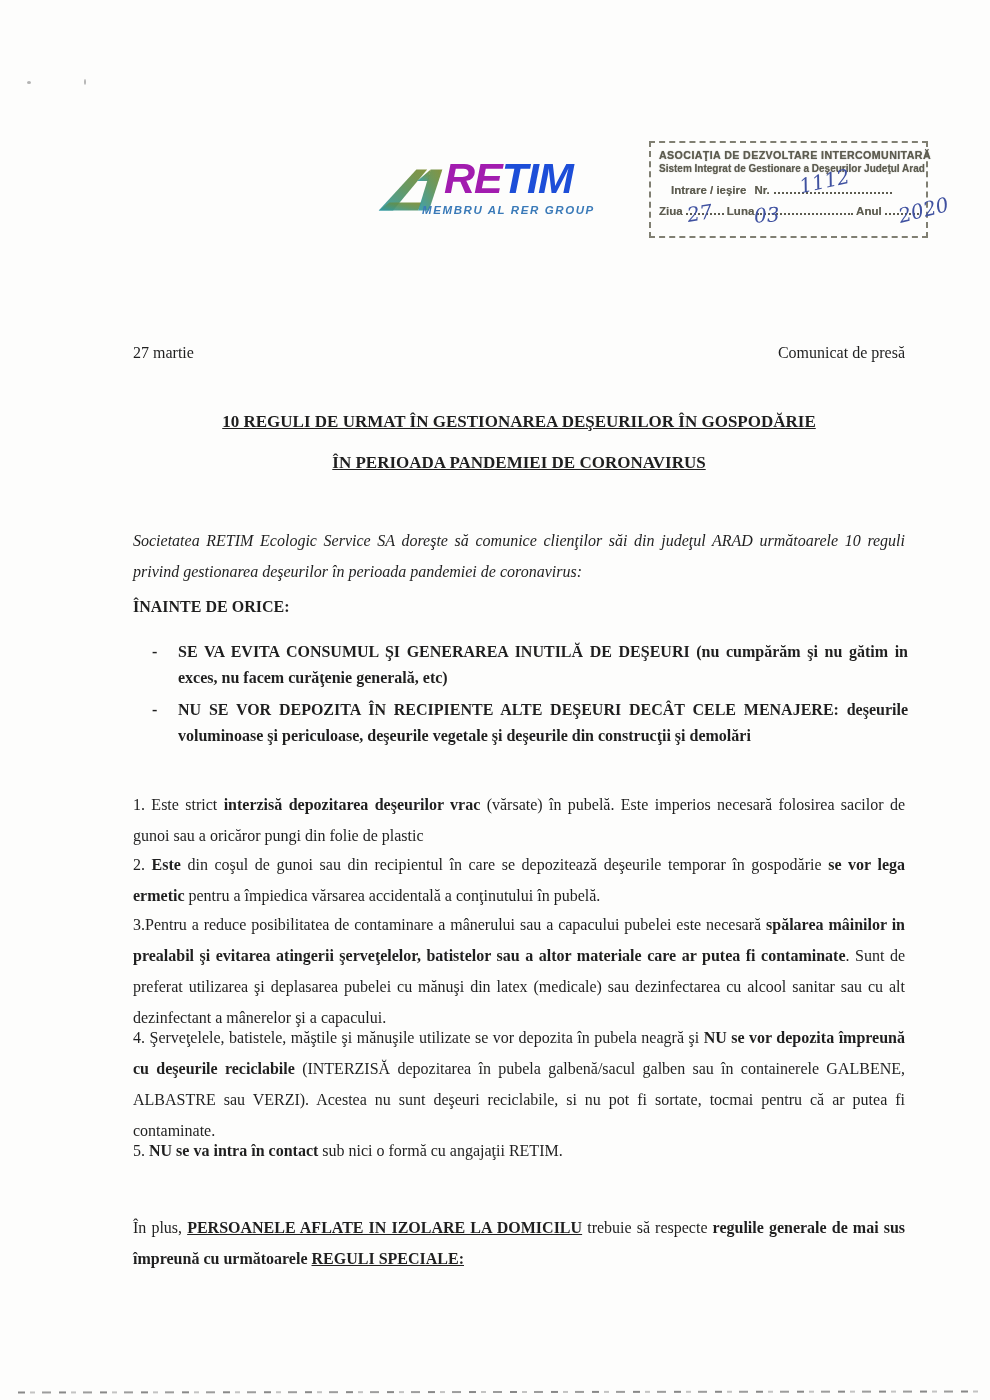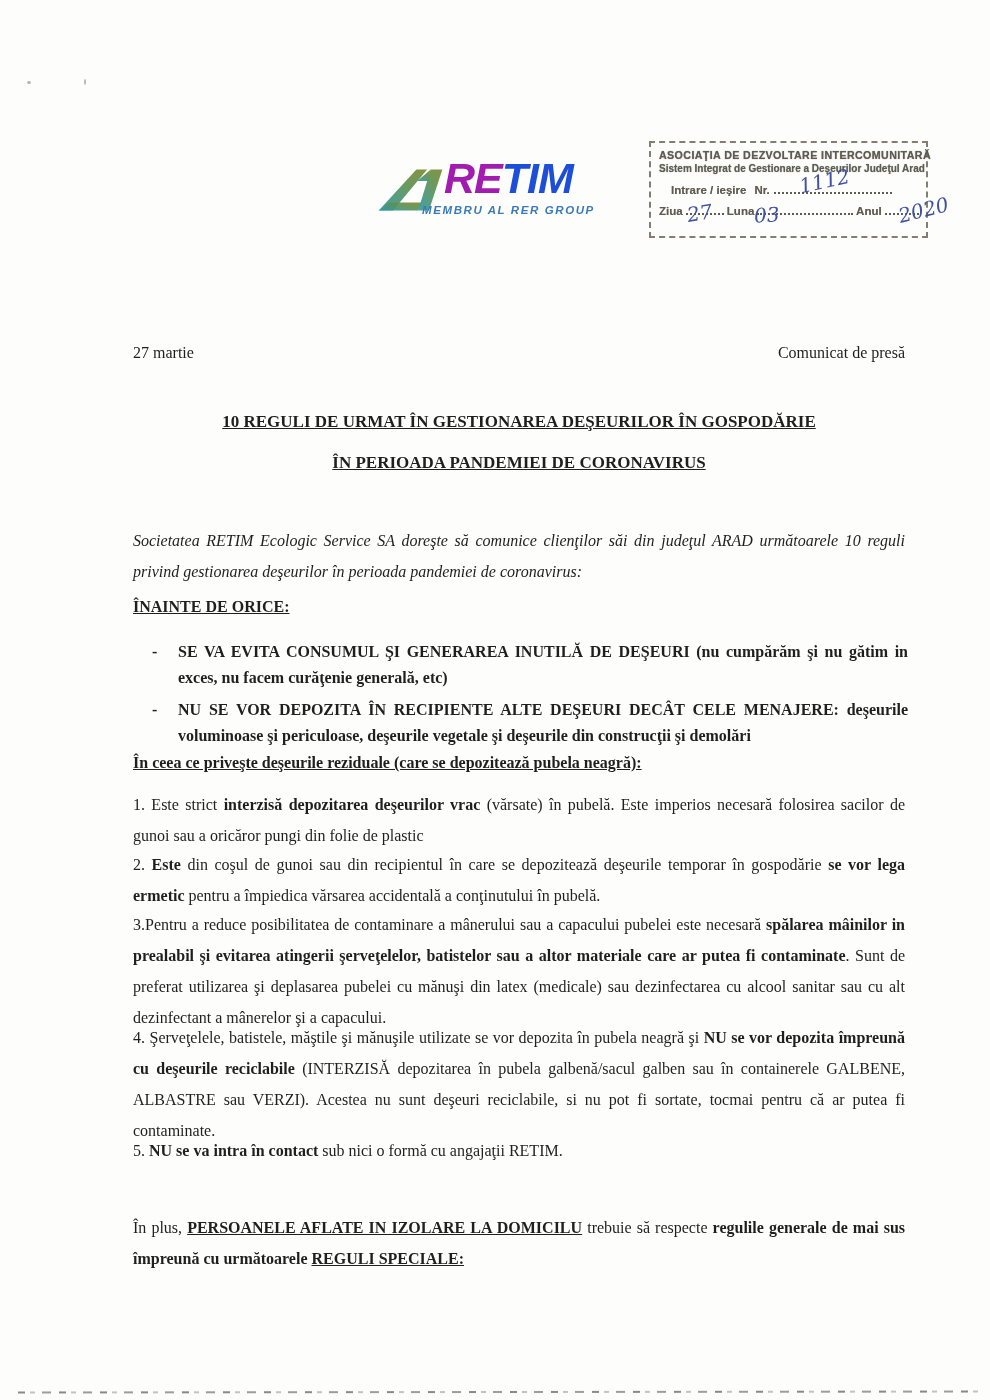--- a/index.html
+++ b/index.html
@@ -68,21 +68,21 @@
     position:absolute; left:133px; top:344px; width:772px;
     font-size:16px; display:flex; justify-content:space-between;
   }
   .title { position:absolute; left:133px; width:772px; text-align:center; font-weight:bold; font-size:17px; }
   .t1 { top:412px; } .t2 { top:453px; }
   .u { text-decoration:underline; }
   .bold { font-weight:bold;margin-top:16px; }
 
   .block { position:absolute; left:133px; width:772px; font-size:16px; line-height:31px; text-align:justify; }
   .intro { top:525px;font-style:italic; }
-  .before { top:591px; font-weight:bold;text-decoration:underline; }
+  .before { top:591px; font-weight:bold; }
 
   .bullets { position:absolute; left:152px; top:639px; width:756px; }
   .bullet { display:flex; font-weight:bold; font-size:16px; line-height:26px; text-align:justify; margin-bottom:6px; }
   .dash { width:26px; flex:0 0 26px; }
   .btext { flex:1; }
 
   .rez-heading { top:747px; font-weight:bold; }
   .r1 { top:789px; } .r2 { top:849px; } .r3 { top:909px; }
   .r4 { top:1022px; } .r5 { top:1135px; } .r6 { top:1175px; }
   .final { top:1212px; }
@@ -154,21 +154,20 @@
     <div class="bullet">
       <span class="dash">-</span>
       <div class="btext">SE VA EVITA CONSUMUL ŞI GENERAREA INUTILĂ DE DEŞEURI (nu cumpărăm şi nu gătim in exces, nu facem curăţenie generală, etc)</div>
     </div>
     <div class="bullet">
       <span class="dash">-</span>
       <div class="btext">NU SE VOR DEPOZITA ÎN RECIPIENTE ALTE DEŞEURI DECÂT CELE MENAJERE: deşeurile voluminoase şi periculoase, deşeurile vegetale şi deşeurile din construcţii şi demolări</div>
     </div>
   </div>
 
-  <div class="block rez-heading"><span class="u">În ceea ce priveşte deşeurile reziduale (care se depozitează pubela neagră):</span></div>
 
   <div class="block rule r1"><span>1. Este strict </span><span class="bold">interzisă depozitarea deşeurilor vrac</span><span> (vărsate) în pubelă. Este imperios necesară folosirea sacilor de gunoi sau a oricăror pungi din folie de plastic</span></div>
   <div class="block rule r2"><span>2. </span><span class="bold">Este</span><span> din coşul de gunoi sau din recipientul în care se depozitează deşeurile temporar în gospodărie </span><span class="bold">se vor lega ermetic</span><span> pentru a împiedica vărsarea accidentală a conţinutului în pubelă.</span></div>
   <div class="block rule r3"><span>3.Pentru a reduce posibilitatea de contaminare a mânerului sau a capacului pubelei este necesară </span><span class="bold">spălarea mâinilor in prealabil şi evitarea atingerii şerveţelelor, batistelor sau a altor materiale care ar putea fi contaminate</span><span>. Sunt de preferat utilizarea şi deplasarea pubelei cu mănuşi din latex (medicale) sau dezinfectarea cu alcool sanitar sau cu alt dezinfectant a mânerelor şi a  capacului.</span></div>
   <div class="block rule r4"><span>4. Şerveţelele, batistele, măştile şi mănuşile utilizate se vor depozita în pubela neagră şi </span><span class="bold">NU se vor depozita împreună cu deşeurile reciclabile</span><span> (INTERZISĂ depozitarea în pubela galbenă/sacul galben sau în containerele GALBENE, ALBASTRE sau VERZI). Acestea nu sunt deşeuri reciclabile, si nu pot fi sortate, tocmai pentru că ar putea fi contaminate.</span></div>
   <div class="block rule r5"><span>5. </span><span class="bold">NU se va intra în contact</span><span> sub nici o formă cu angajaţii RETIM.</span></div>
 
   <div class="block final"><span>În plus, </span><span class="bold u">PERSOANELE AFLATE IN IZOLARE LA DOMICILU</span><span> trebuie să respecte </span><span class="bold">regulile generale de mai sus împreună cu următoarele </span><span class="bold u">REGULI SPECIALE:</span></div>
 
   <div class="bottom-artifact"></div>

